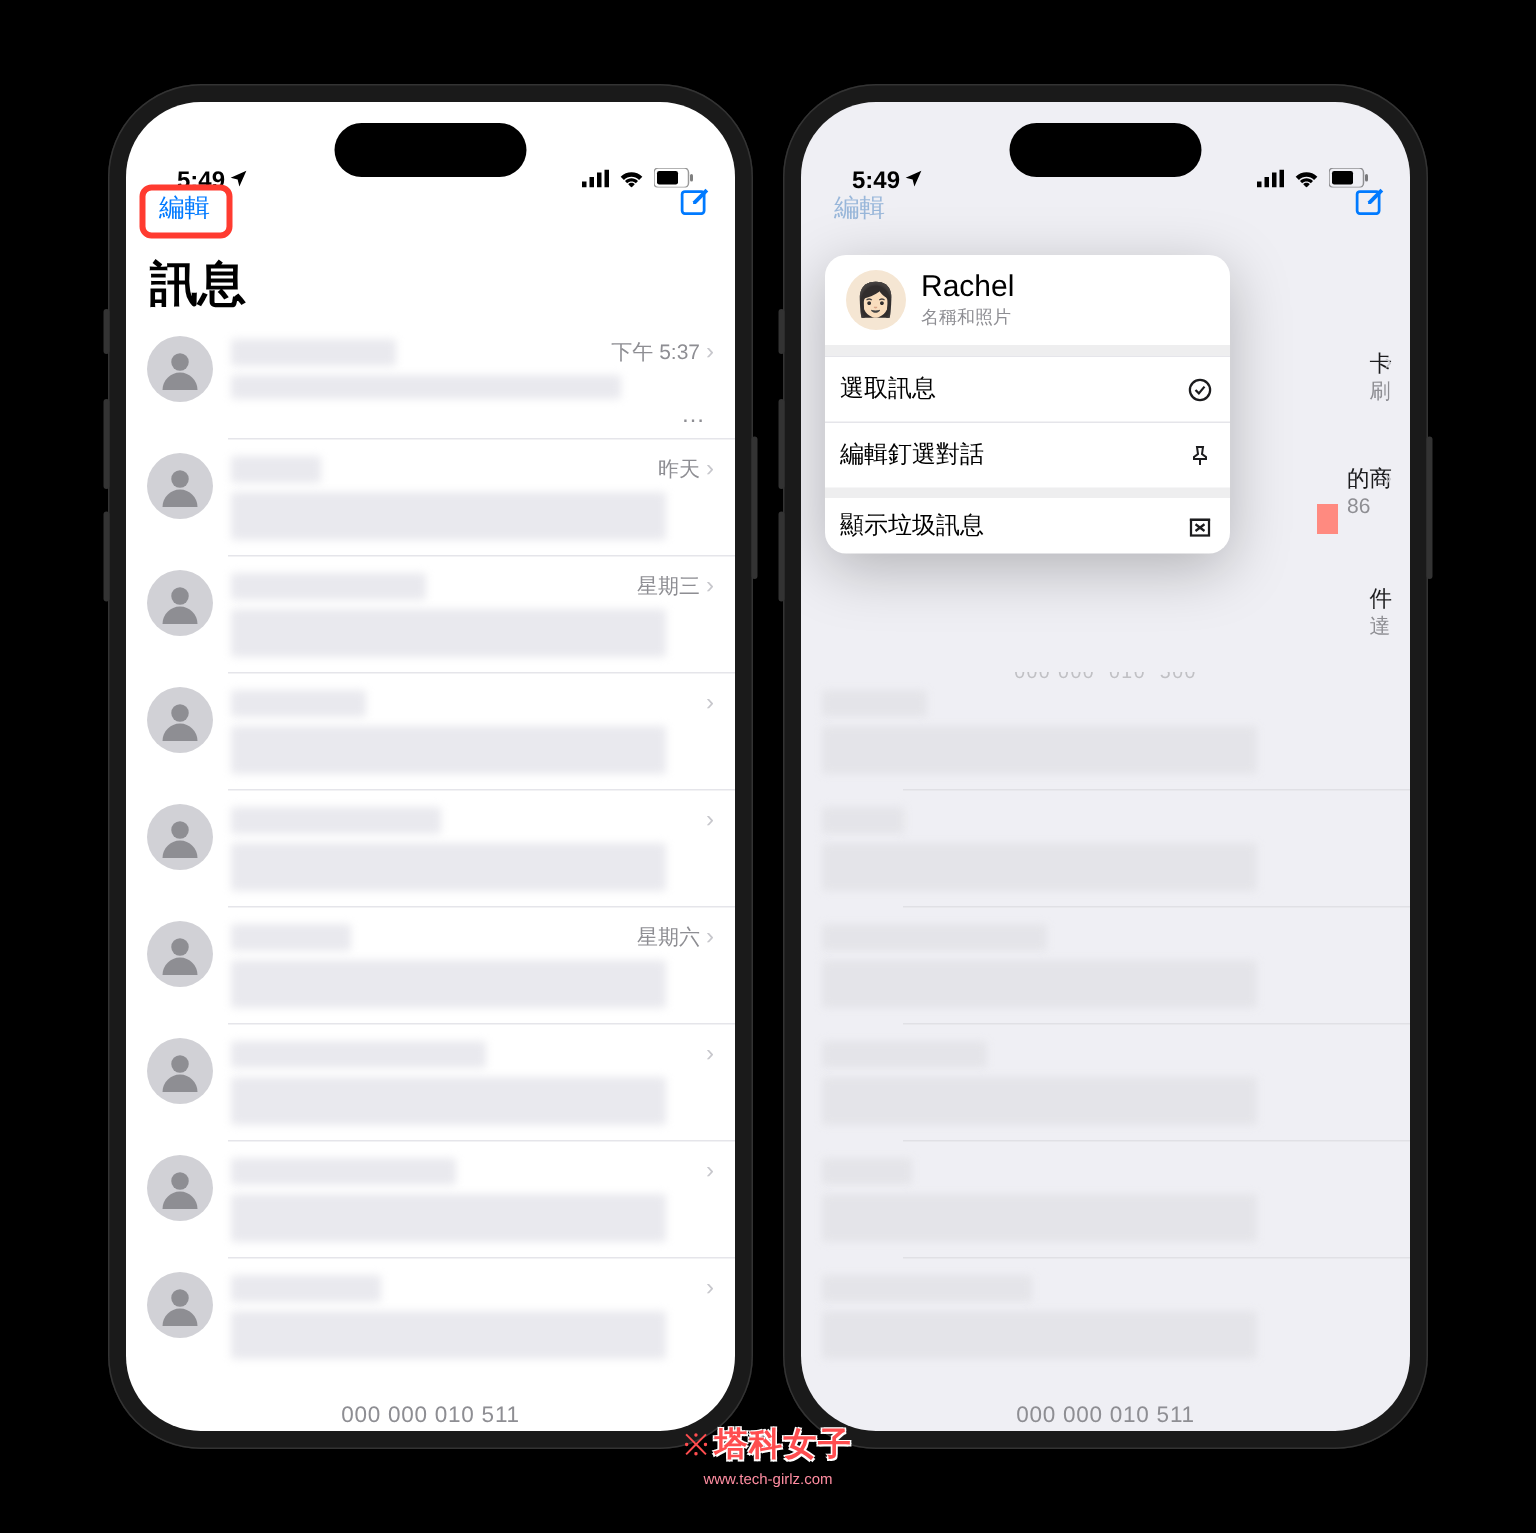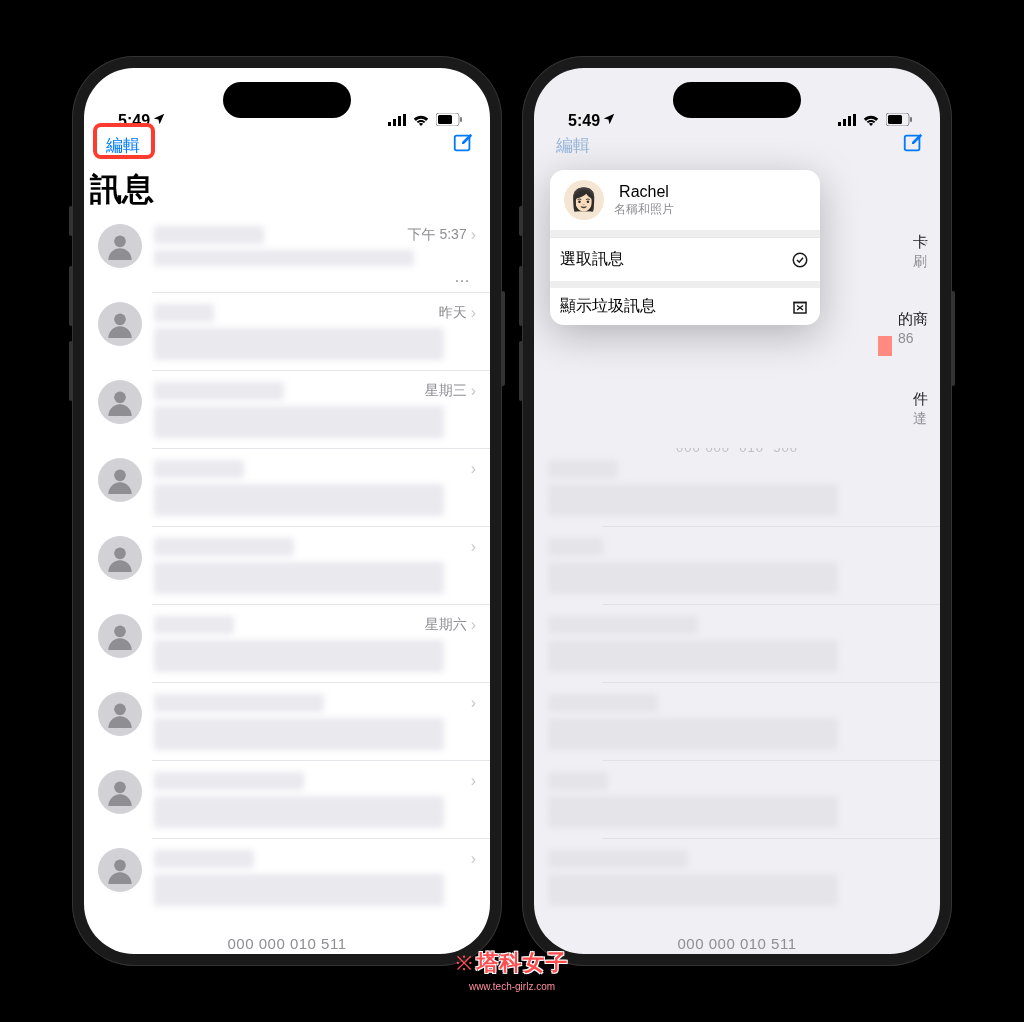--- a/index.html
+++ b/index.html
@@ -69,21 +69,20 @@
   }
   .status-left { display: flex; align-items: center; font-variant-numeric: tabular-nums; }
   .status-right { display: flex; align-items: center; gap: 6px; }
   .loc-icon { margin-left: 2px; }
 
   .nav-bar {
     position: absolute;
     top: 56px; left: 0; right: 0;
     height: 42px;
     display: flex;
-    align-items: center;
     justify-content: space-between;
     padding: 0 16px;
     z-index: 30;
   }
   .nav-left {
     color: #007aff;
     font-size: 17px;
     padding: 3px 6px;
   }
   .nav-left.dim { color: #99b7da; }
@@ -93,21 +92,21 @@
     position: absolute;
     border: 4px solid #ff3b30;
     border-radius: 8px;
     pointer-events: none;
     z-index: 60;
   }
   .hb1 { top: 55px; left: 9px; width: 62px; height: 36px; }
 
   .large-title {
     position: absolute;
-    top: 100px; left: 6px;
+    top: 100px; left: 16px;
     font-size: 32px;
     font-weight: 700;
   }
 
   .list {
     position: absolute;
     top: 146px; left: 0; right: 0; bottom: 0;
     overflow: hidden;
   }
   .row {
@@ -173,21 +172,21 @@
     padding: 10px 14px;
     gap: 10px;
   }
   .po-avatar {
     width: 40px; height: 40px;
     background: #f5e6d3;
     border-radius: 50%;
     display:flex; align-items:center; justify-content:center;
     font-size: 22px;
   }
-  .po-name { font-size: 16px; font-weight: 500; text-align: center; }
+  .po-name { font-size: 20px; font-weight: 500; text-align: center; }
   .po-sub  { font-size: 12px; color: #8e8e93; }
   .po-sep-thick { height: 7px; background: #eeeeef; }
   .po-item {
     display: flex;
     align-items: center;
     justify-content: space-between;
     height: 44px;
     padding: 0 10px;
     font-size: 16px;
     border-top: 1px solid #e5e5ea;
@@ -569,20 +568,28 @@
       <div class="po-sep-thick"></div>
       <div class="po-item">
         <span>選取訊息</span>
         <span class="icon">
             <svg width="18" height="18" viewBox="0 0 24 24" fill="none" stroke="currentColor" stroke-width="2">
               <circle cx="12" cy="12" r="9"></circle>
               <path d="M8 12l3 3 5-6"></path>
             </svg>
           </span>
       </div>
+      <div class="po-item">
+        <span>編輯釘選對話</span>
+        <span class="icon">
+            <svg width="16" height="18" viewBox="0 0 24 24" fill="none" stroke="currentColor" stroke-width="2">
+              <path d="M9 3h6l-1 7 4 3v2H6v-2l4-3zM12 15v6"></path>
+            </svg>
+          </span>
+      </div>
       <div class="po-item po-item-sep">
         <span>顯示垃圾訊息</span>
         <span class="icon">
             <svg width="18" height="18" viewBox="0 0 24 24" fill="none" stroke="currentColor" stroke-width="2">
               <rect x="4" y="6" width="16" height="14"></rect>
               <path d="M3 6h18M8 10l8 6M16 10l-8 6"></path>
             </svg>
           </span>
       </div>
     </div>

